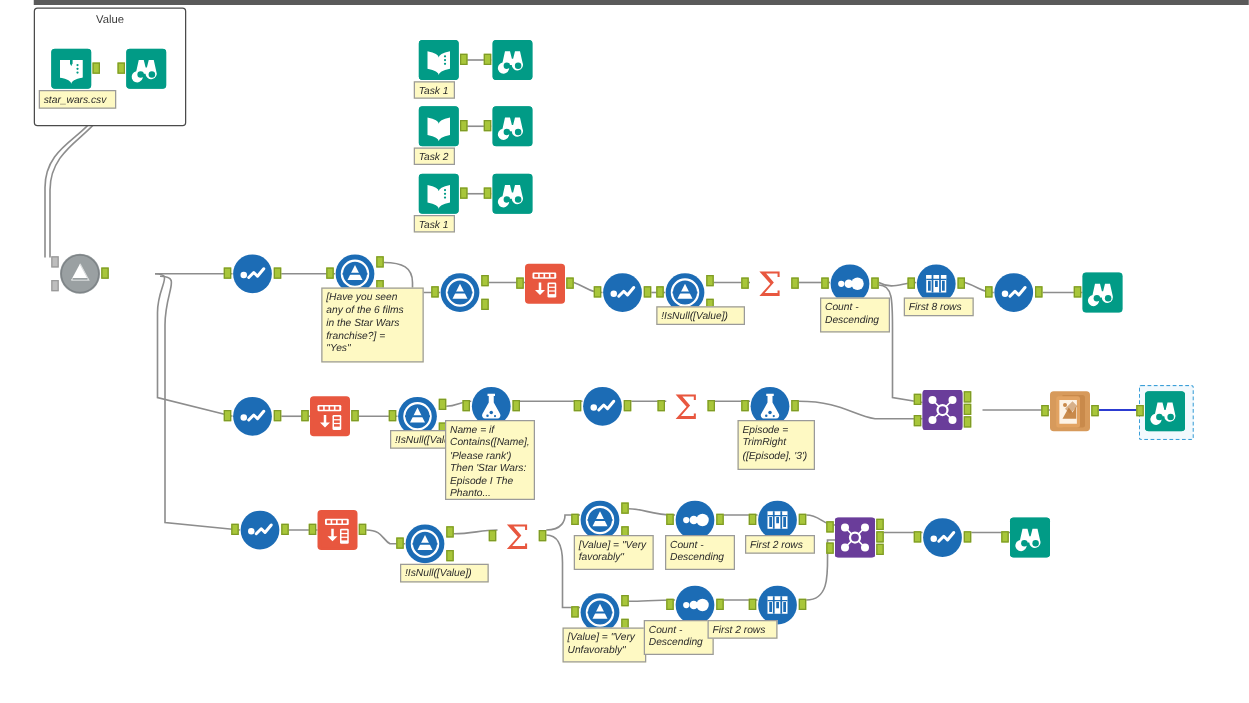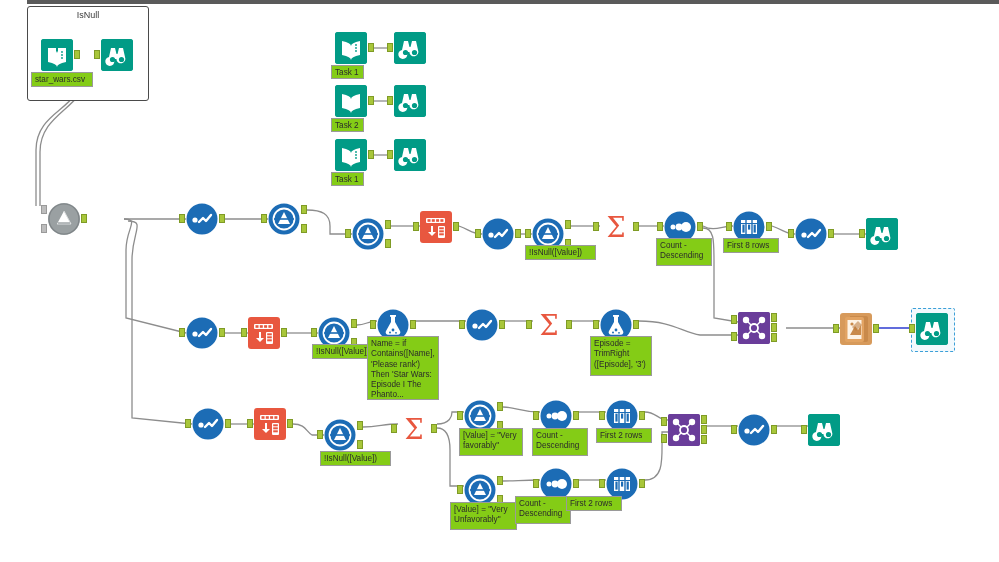--- a/index.html
+++ b/index.html
@@ -9,23 +9,23 @@
   #canvas{position:absolute;left:0;top:0;width:999px;height:562px;}
 
   .topbar{position:absolute;left:27px;top:0;width:972px;height:4px;background:#5a5a5a;}
 
   
   .container{position:absolute;border:1px solid #4a4a4a;border-radius:3px;background:#ffffff;}
   .container-title{position:absolute;top:3px;left:0;width:100%;text-align:center;
                    font-size:9px;color:#3a3a3a;}
 
   
-  .anno{position:absolute;border:1px solid #9a9a9a;background:#84cc16;
+  .anno{position:absolute;border:1px solid #9a9a9a;background:#fef9c3;
         font-size:8.2px;line-height:10.3px;color:#2b2b2b;padding:2px 3px;
-        box-sizing:border-box;white-space:pre-line;}
+        box-sizing:border-box;white-space:pre-line;font-style:italic;}
 
   
   .node{position:absolute;width:32px;height:32px;}
   .node .glyph{position:absolute;left:0;top:0;width:32px;height:32px;}
 
   
   .circle{border-radius:50%;background:#1c6cb5;}
   .circle.gray{background:#9aa0a2;}
 
   
@@ -112,21 +112,21 @@
 
     <g fill="none" stroke="#8d8d8d" stroke-width="1.3">
       <path d="M77,55 L100,55"></path>
       <path d="M371,48 L393,48"></path>
       <path d="M371,101 L393,101"></path>
       <path d="M371,155 L393,155"></path>
     </g>
   </svg>
 
   <div class="container" style="left:27px;top:6px;width:120px;height:93px;">
-    <div class="container-title">IsNull</div>
+    <div class="container-title">Value</div>
   </div>
 
 
   <div class="node" style="left:41px;top:39px;">
     <div class="glyph sq teal">
       <svg viewBox="0 0 32 32" width="32" height="32">
         <rect x="0" y="0" width="32" height="32" rx="3" fill="#019b86"></rect>
         <path d="M7 9 h8 v14 h-8 z M17 9 h8 v14 h-8 z" fill="#ffffff"></path>
         <path d="M16 9 v14" stroke="#019b86" stroke-width="1.6"></path>
         <path d="M7 9 q9 2 9 5 q0-3 9-5 v14 q-9 2-9 5 q0-3-9-5 z" fill="#ffffff"></path>
@@ -254,20 +254,25 @@
         <circle cx="16" cy="16" r="15.5" fill="#1c6cb5"></circle>
         <circle cx="16" cy="16" r="10.5" fill="none" stroke="#ffffff" stroke-width="1.8"></circle>
         <path d="M10 21 L16 9 L22 21 Z" fill="#ffffff"></path>
         <path d="M6 16 L26 16" stroke="#1c6cb5" stroke-width="1.6"></path>
       </svg>
     </div>
     <div class="port in"></div>
     <div class="port t"></div>
     <div class="port f"></div>
   </div>
+  <div class="anno" style="left:257px;top:230px;width:82px;height:60px;">[Have you seen
+any of the 6 films
+in the Star Wars
+franchise?] =
+"Yes"</div>
 
   <div class="node" style="left:352px;top:218px;">
     <div class="glyph">
       <svg viewBox="0 0 32 32" width="32" height="32">
         <circle cx="16" cy="16" r="15.5" fill="#1c6cb5"></circle>
         <circle cx="16" cy="16" r="10.5" fill="none" stroke="#ffffff" stroke-width="1.8"></circle>
         <path d="M10 21 L16 9 L22 21 Z" fill="#ffffff"></path>
         <path d="M6 16 L26 16" stroke="#1c6cb5" stroke-width="1.6"></path>
       </svg>
     </div>
@@ -445,21 +450,21 @@
         <path d="M14 7 h4 v6 l5 9 a2.5 2.5 0 0 1 -2.2 3.8 h-9.6 A2.5 2.5 0 0 1 9 22 l5 -9 z" fill="#ffffff"></path>
         <circle cx="16" cy="21" r="1.4" fill="#1c6cb5"></circle>
         <circle cx="13" cy="23.6" r="1" fill="#1c6cb5"></circle>
         <circle cx="19" cy="23.8" r="0.9" fill="#1c6cb5"></circle>
         <rect x="13" y="6" width="6" height="1.8" fill="#ffffff"></rect>
       </svg>
     </div>
     <div class="port in"></div>
     <div class="port out"></div>
   </div>
-  <div class="anno" style="left:367px;top:336px;width:72px;height:64px;">Name = if
+  <div class="anno" style="left:356px;top:336px;width:72px;height:64px;">Name = if
 Contains([Name],
 'Please rank')
 Then 'Star Wars:
 Episode I  The
 Phanto...</div>
 
   <div class="node" style="left:466px;top:309px;">
     <div class="glyph">
       <svg viewBox="0 0 32 32" width="32" height="32">
         <circle cx="16" cy="16" r="15.5" fill="#1c6cb5"></circle>

